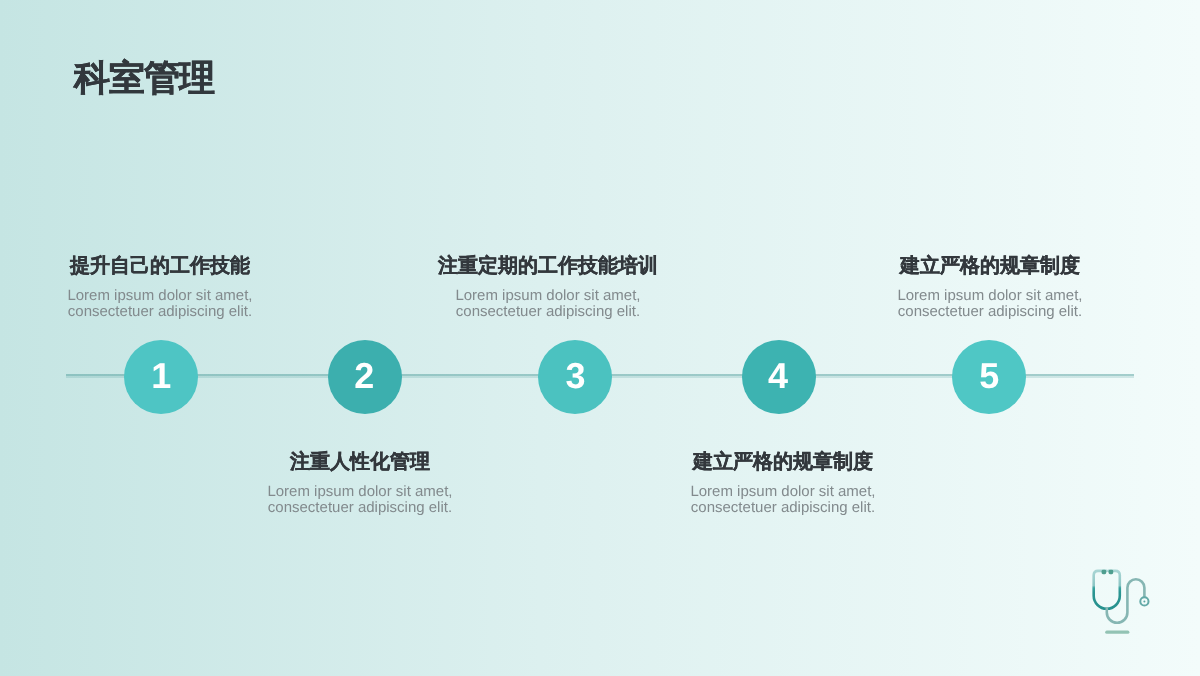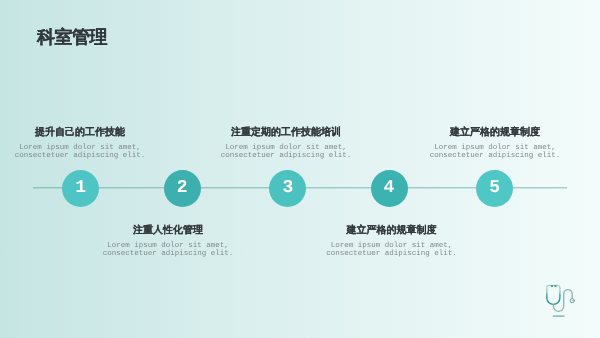--- a/index.html
+++ b/index.html
@@ -1,21 +1,21 @@
 <!DOCTYPE html>
 <html><head>
 <meta charset="utf-8">
 <style>
   html,body{margin:0;padding:0;}
   body{width:600px;height:338px;overflow:hidden;
        font-family:"Liberation Sans",sans-serif;
        -webkit-font-smoothing:antialiased;text-rendering:geometricPrecision;
        background:#eef8f7;}
   .slide{position:relative;width:600px;height:338px;overflow:hidden;
-         background:linear-gradient(to right,#c5e5e3 0%,#dcf0ef 45%,#f3fcfb 100%);font-family:Liberation Mono, monospace;}
+         background:linear-gradient(to right,#c5e5e3 0%,#dcf0ef 45%,#f3fcfb 100%);}
   .slide-title{position:absolute;left:37.05px;top:28.8px;font-size:18px;font-weight:bold;
                color:#32383d;-webkit-text-stroke:0.12px #32383d;letter-spacing:-0.5px;filter:opacity(100%);line-height:20px;white-space:nowrap;}
   .tl-line{position:absolute;left:32.6px;top:187px;width:534.5px;height:2px;
            background:linear-gradient(to bottom,rgba(72,152,150,0.46) 0 50%,rgba(72,152,150,0.2) 50% 100%);}
   .node{position:absolute;top:169.5px;width:37px;height:37px;border-radius:50%;
         margin-left:-18.5px;color:#fff;font-size:18px;font-weight:bold;
         display:flex;align-items:center;justify-content:center;line-height:1;filter:opacity(100%);}
   .node span{position:relative;top:-0.5px;}
   .blk{position:absolute;width:220px;margin-left:-110px;text-align:center;filter:opacity(100%);}
   .blk .hd{font-size:10px;font-weight:bold;color:#33383d;-webkit-text-stroke:0.1px #33383d;line-height:12px;white-space:nowrap;}
@@ -46,25 +46,25 @@
     <span>4</span>
     </div>
   <div class="node" style="left: 494.6px; background-color: rgb(79, 199, 197);">
     <span>5</span>
     </div>
 
   <div class="blk blk-top" style="left:80px">
     <div class="hd">提升自己的工作技能</div>
     <div class="ds"><span>Lorem ipsum dolor sit amet,</span><br><span>consectetuer adipiscing elit.</span></div>
   </div>
-  <div class="blk blk-bot" style="left:168px">
+  <div class="blk blk-bot" style="left:180px">
     <div class="hd">注重人性化管理</div>
     <div class="ds"><span>Lorem ipsum dolor sit amet,</span><br><span>consectetuer adipiscing elit.</span></div>
   </div>
-  <div class="blk blk-top" style="left:286px">
+  <div class="blk blk-top" style="left:274px">
     <div class="hd">注重定期的工作技能培训</div>
     <div class="ds"><span>Lorem ipsum dolor sit amet,</span><br><span>consectetuer adipiscing elit.</span></div>
   </div>
   <div class="blk blk-bot" style="left:391.5px">
     <div class="hd">建立严格的规章制度</div>
     <div class="ds"><span>Lorem ipsum dolor sit amet,</span><br><span>consectetuer adipiscing elit.</span></div>
   </div>
   <div class="blk blk-top" style="left:495px">
     <div class="hd">建立严格的规章制度</div>
     <div class="ds"><span>Lorem ipsum dolor sit amet,</span><br><span>consectetuer adipiscing elit.</span></div>

